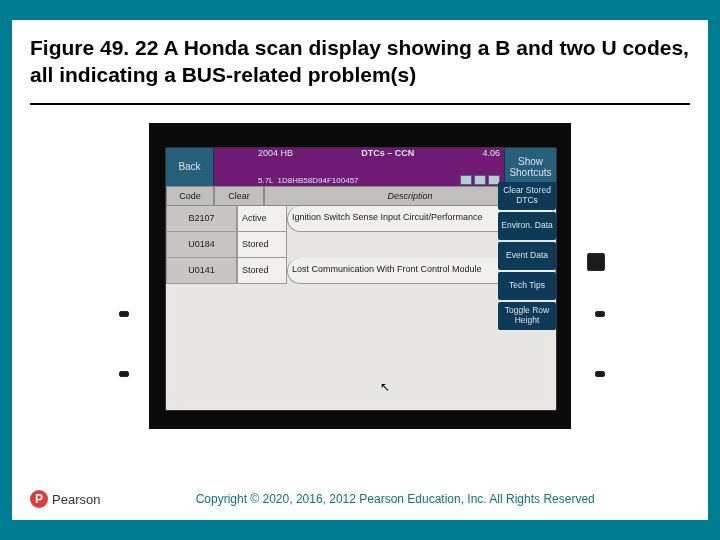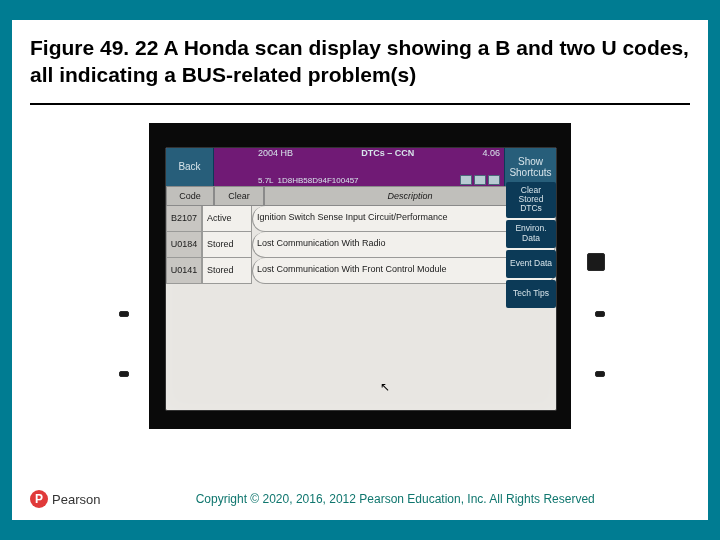--- a/index.html
+++ b/index.html
@@ -26,27 +26,27 @@
   .hdr { height: 20px; display: flex; font-size: 9px; color: #1a1a1a; }
   .hdr div { border: 1px solid #8a8a8a; background: #c0bfbb; display: flex; align-items: center; justify-content: center; }
   .hdr .c-code { width: 48px; }
   .hdr .c-status { width: 50px; }
   .hdr .c-desc { flex: 1; font-style: italic; }
 
   
   .table { font-size: 9px; color: #1a1a1a; }
   .row { height: 26px; display: flex; }
   .row div { border: 1px solid #9a9a98; border-top: none; background: #f2f0ec; display: flex; align-items: center; padding: 8px 4px; }
-  .row .c-code { width: 36px; background: #c8c6c2; justify-content: center; padding:0; }
+  .row .c-code { width: 71px; background: #c8c6c2; justify-content: center; padding:0; }
   .row .c-status { width: 50px; }
   .row .c-desc { flex: 1; line-height: 1.1; border-radius: 13px; }
 
   
   .sidebtns { position: absolute; top: 34px; right: 0; width: 58px; display: flex; flex-direction: column; gap: 2px; }
-  .sidebtn { background: #0c3a57; color: #d7e4ea; font-size: 8.5px; text-align: center; padding: 4px 3px; line-height: 1.1; border-radius: 2px; min-height: 28px; display:flex; align-items:center; justify-content:center;margin-left:8px; }
+  .sidebtn { background: #0c3a57; color: #d7e4ea; font-size: 8.5px; text-align: center; padding: 4px 3px; line-height: 1.1; border-radius: 2px; min-height: 28px; display:flex; align-items:center; justify-content:center; }
 
   .cursor { position: absolute; left: 214px; top: 232px; font-size: 12px; color: #000; }
 
   .footer { position: absolute; bottom: 12px; left: 0; right: 0; display: flex; align-items: center; padding: 0 18px; }
   .logo { display: flex; align-items: center; gap: 4px; font-size: 13px; color: #333; }
   .logo .p { width: 18px; height: 18px; border-radius: 50%; background: #e03a3a; color: #fff; font-weight: bold; display: flex; align-items: center; justify-content: center; font-size: 12px; }
   .copyright { flex: 1; text-align: center; font-size: 12px; color: #0f766e; }
 
   
   .dev-btn { position:absolute; color:#3a3a3a; font-size:9px; background:#1a1a1a; padding:2px 4px; border-radius:2px; border:1px solid #2a2a2a; }
@@ -98,34 +98,34 @@
 
       <div class="table">
         <div class="row">
           <div class="c-code">B2107</div>
           <div class="c-status">Active</div>
           <div class="c-desc">Ignition Switch Sense Input Circuit/Performance</div>
         </div>
         <div class="row">
           <div class="c-code">U0184</div>
           <div class="c-status">Stored</div>
-          <div class="c-desc">Lost Communication With Radio</div>
         </div>
         <div class="row">
           <div class="c-code">U0141</div>
           <div class="c-status">Stored</div>
           <div class="c-desc">Lost Communication With Front Control Module</div>
         </div>
       </div>
 
       <div class="sidebtns">
         <div class="sidebtn">Clear Stored DTCs</div>
         <div class="sidebtn">Environ. Data</div>
         <div class="sidebtn">Event Data</div>
         <div class="sidebtn">Tech Tips</div>
+        <div class="sidebtn">Toggle Row Height</div>
       </div>
 
       <div class="cursor">↖</div>
     </div>
   </div>
 
   <div class="footer">
     <div class="logo">
       <div class="p">P</div>
       <span>Pearson</span>

